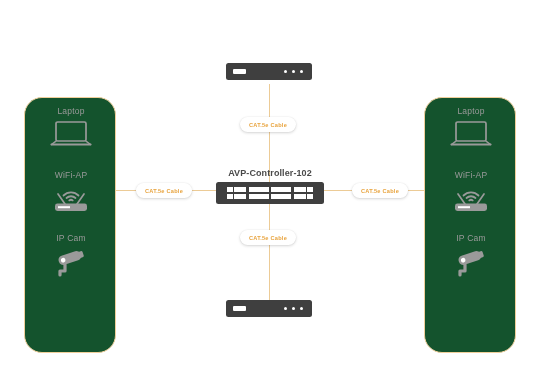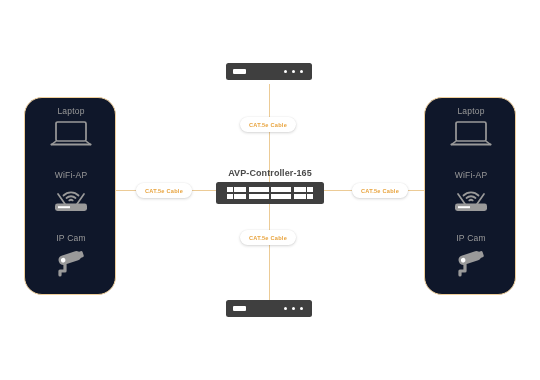--- a/index.html
+++ b/index.html
@@ -19,24 +19,24 @@
     position: absolute;
     left: 0; top: 0;
     width: 540px;
     height: 380px;
   }
 
   
   .panel {
     position: absolute;
     width: 92px;
-    height: 198px;
+    height: 256px;
     border: 1.2px solid #f0cf9a;
     border-radius: 18px;
-    background: #0f172a;
+    background: #14532d;
     box-sizing: border-box;
   }
   .panel-left  { left: 24px;  top: 97px; }
   .panel-right { left: 424px; top: 97px; }
 
   .dev {
     position: absolute;
     left: 0;
     width: 92px;
     text-align: center;
@@ -191,21 +191,21 @@
     <div class="bb-led bb-led3"></div>
   </div>
 
   <div class="blackbox" style="left:226px; top:300px;">
     <div class="bb-port"></div>
     <div class="bb-led bb-led1"></div>
     <div class="bb-led bb-led2"></div>
     <div class="bb-led bb-led3"></div>
   </div>
 
-  <div class="switch-title" style="left:170px; top:168px;">AVP-Controller-165</div>
+  <div class="switch-title" style="left:170px; top:168px;">AVP-Controller-102</div>
   <div class="switch-body" style="left:216px; top:182px;">
     <div class="switch-ports">
       <div class="port-group">
         <div class="port-row">
           <div class="port"></div>
             <div class="port"></div>
             <div class="port"></div>
           <div class="port"></div>
             <div class="port"></div>
             <div class="port"></div>

